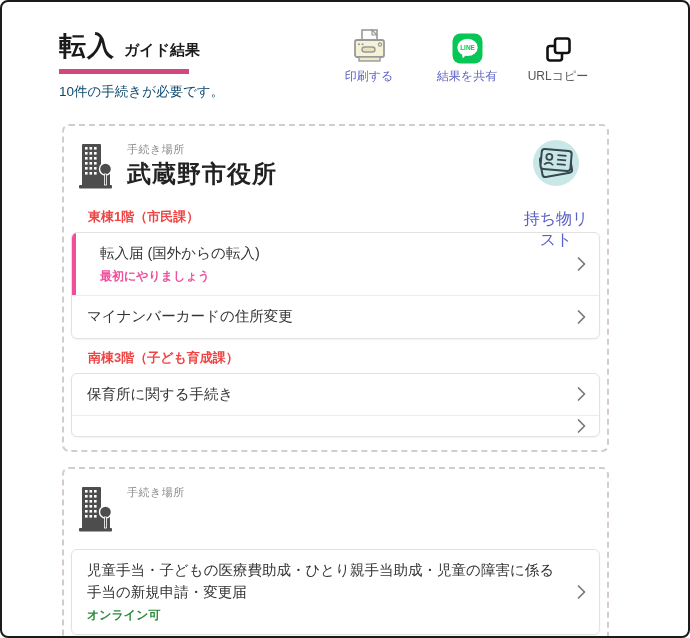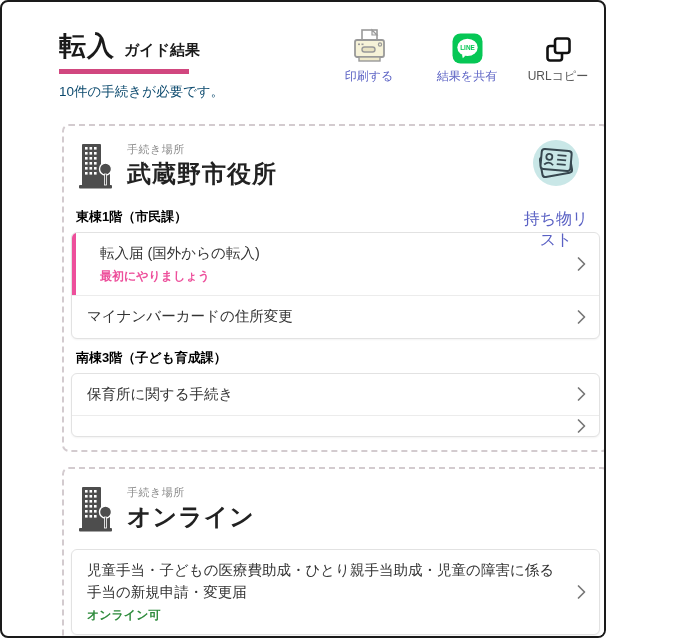--- a/index.html
+++ b/index.html
@@ -1,19 +1,19 @@
 <!DOCTYPE html>
 <html lang="ja"><head>
 <meta charset="utf-8">
 <style>
   * { box-sizing: border-box; margin: 0; padding: 0; }
   html,body { width:690px; height:638px; background:#fff; }
   body { font-family:"Liberation Sans","DejaVu Sans",sans-serif; }
   .frame {
-    position:relative; width:606px; height:638px; background:#fff;
+    position:relative; width:690px; height:638px; background:#fff;
     border:2px solid #1a1a1a; border-radius:8px; overflow:hidden;
   }
   
   .header { position:absolute; top:26px; left:57px; }
   .title-row { display:flex; align-items:baseline; gap:9px; }
   .title { font-size:27px; font-weight:bold; color:#1a1a1a; letter-spacing:1px; }
   .title-suffix { font-size:15px; font-weight:bold; color:#1a1a1a; }
   .title-underline { width:130px; height:5px; background:#d1477f; margin-top:5px; }
   .subtitle { font-size:13.5px; color:#0c4a6e; margin-top:9px; }
   
@@ -30,21 +30,21 @@
            display:flex; flex-direction:column; gap:15px; }
   .card { border:2px dashed #d3cbcf; border-radius:7px; background:#fff;
           padding:13px 7px 13px; }
   .card-header { position:relative; display:flex; align-items:flex-start;
                  gap:13px; padding:2px 4px 4px 6px; min-height:58px; }
   .card-titles { padding-top:1px; }
   .place-label { font-size:11px; color:#8a8a8a; letter-spacing:.5px; }
   .card-name { font-size:24px; font-weight:bold; color:#222; margin-top:1px; letter-spacing:1px; }
   .belongings { position:absolute; right:6px; top:0; width:76px; text-align:center; cursor:pointer; }
   .belongings-label { display:block; font-size:16px; color:#5a61c4; margin-top:18px; }
-  .section-label { font-size:13px; font-weight:bold; color:#000000; margin:10px 2px 6px 5px; }
+  .section-label { font-size:13px; font-weight:bold; color:#ef4444; margin:10px 2px 6px 17px; }
   .group { border:1px solid #e2e2e2; border-radius:6px; overflow:hidden; background:#fff;
            box-shadow:0 1px 2px rgba(0,0,0,.05); margin-top:8px; }
   .section-label + .group { margin-top:0; }
   .row { position:relative; padding:10px 36px 10px 15px; border-top:1px solid #ececec; cursor:pointer; }
   .row:first-child { border-top:none; }
   .row.accent { padding-left:28px; }
   .row.accent::before { content:""; position:absolute; left:0; top:0; bottom:0; width:4px; background:#ed4f9b; }
   .row-title { font-size:14.5px; color:#333; line-height:1.5; }
   .row-note { font-size:12px; font-weight:bold; margin-top:3px; }
   .note-pink  { color:#ed4f9b; }
@@ -232,21 +232,20 @@
                 <rect x="12.5" y="31" width="2.6" height="2.6"></rect>
                 <rect x="17" y="31" width="2.6" height="2.6"></rect>
           </g>
           <rect x="24" y="24" width="9" height="21" fill="#4d4d4d"></rect>
           <circle cx="28.5" cy="28" r="6" fill="#4d4d4d" stroke="#fff" stroke-width="1.4"></circle>
           <rect x="27.5" y="33" width="2" height="11" fill="#4d4d4d" stroke="#fff" stroke-width="0.8"></rect>
         </svg>
       </span>
       <div class="card-titles">
         <div class="place-label">手続き場所</div>
-        <div class="card-name">オンライン</div>
       </div>
 
     </div>
     <div class="card-body">
           <div class="group">
   <div class="row">
     <div class="row-title">児童手当・子どもの医療費助成・ひとり親手当助成・児童の障害に係る手当の新規申請・変更届</div>
     <div class="row-note note-green">オンライン可</div>
     <span class="chevron">
       <svg width="9" height="15" viewBox="0 0 9 15">

